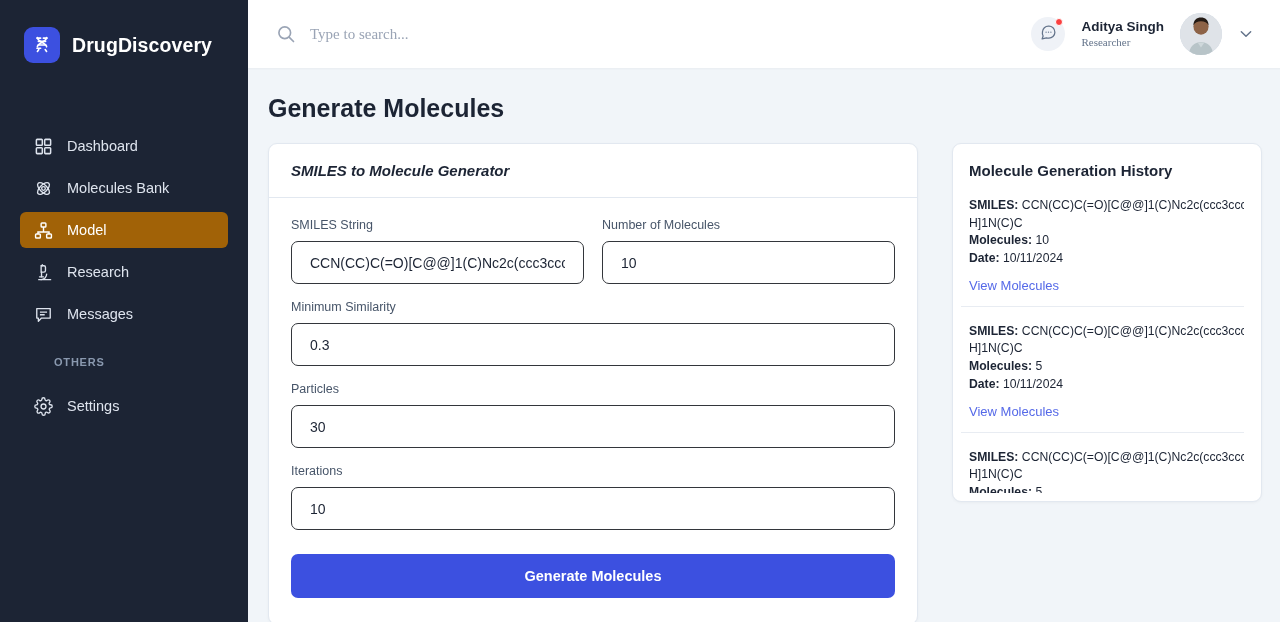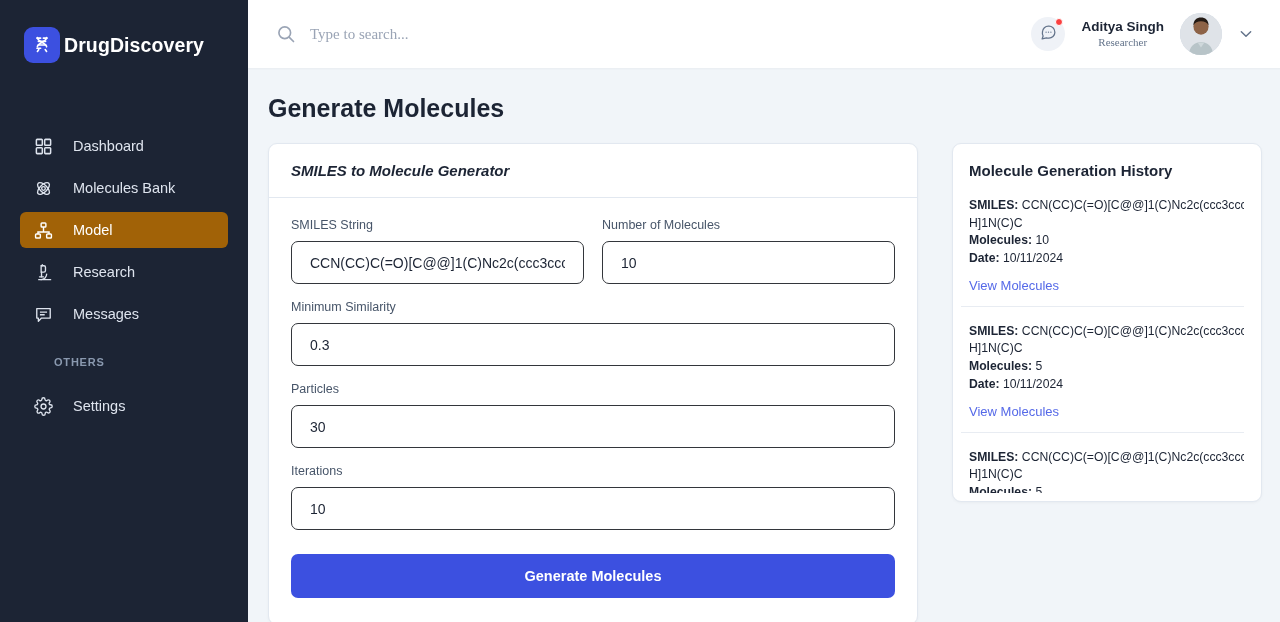--- a/index.html
+++ b/index.html
@@ -12,32 +12,32 @@
   .app { display: flex; width: 1280px; height: 622px; }
 
   
   .sidebar {
     width: 248px; height: 622px;
     background: #1c2434;
     flex: 0 0 248px;
     position: relative;
     padding-top: 22px;
   }
-  .brand { display: flex; align-items: center; gap: 4px; padding: 0 24px; height: 46px; }
+  .brand { display: flex; align-items: center; gap: 12px; padding: 0 24px; height: 46px; }
   .brand-logo {
     width: 36px; height: 36px; border-radius: 9px;
     background: #3c50e0;
     display: flex; align-items: center; justify-content: center;
     flex: 0 0 36px;
   }
   .brand-name { color: #fff; font-size: 19.5px; font-weight: 700; letter-spacing: .1px; }
 
   .nav { margin-top: 60px; padding: 0 20px; }
   .nav-item {
-    display: flex; align-items: center; gap: 20px;
+    display: flex; align-items: center; gap: 14px;
     height: 36px; padding: 0 14px; margin-bottom: 6px;
     border-radius: 6px; cursor: pointer;
   }
   .nav-item .lbl { color: #dee4ee; font-size: 14.5px; }
   .nav-item.active { background: #a16207; }
   .nav-item.active .lbl { color: #ffffff; }
   .nav-icon { width: 19px; height: 19px; flex: 0 0 19px; display: block; }
   .nav-icon svg { display: block; width: 19px; height: 19px; }
 
   .section-label {
@@ -66,21 +66,21 @@
   .chat-btn {
     width: 34px; height: 34px; border-radius: 50%;
     background: #eff2f7; position: relative;
     display: flex; align-items: center; justify-content: center; cursor: pointer;
   }
   .chat-dot {
     position: absolute; top: 1px; right: 2px;
     width: 8px; height: 8px; border-radius: 50%;
     background: #fb3f3f; border: 1.5px solid #ffffff;
   }
-  .user-text { text-align: center; line-height: 1.25; }
+  .user-text { text-align: left; line-height: 1.25; }
   .user-name { font-size: 13.5px; font-weight: 700; color: #1c2434; }
   .user-role { font-size: 11px; color: #64748b; font-family: Liberation Serif, serif; }
   .avatar {
     width: 42px; height: 42px; border-radius: 50%;
     overflow: hidden; flex: 0 0 42px;
     background: #cbd5e1; position: relative;
   }
   .avatar svg { display: block; }
   .chev { width: 16px; height: 16px; cursor: pointer; }
 

